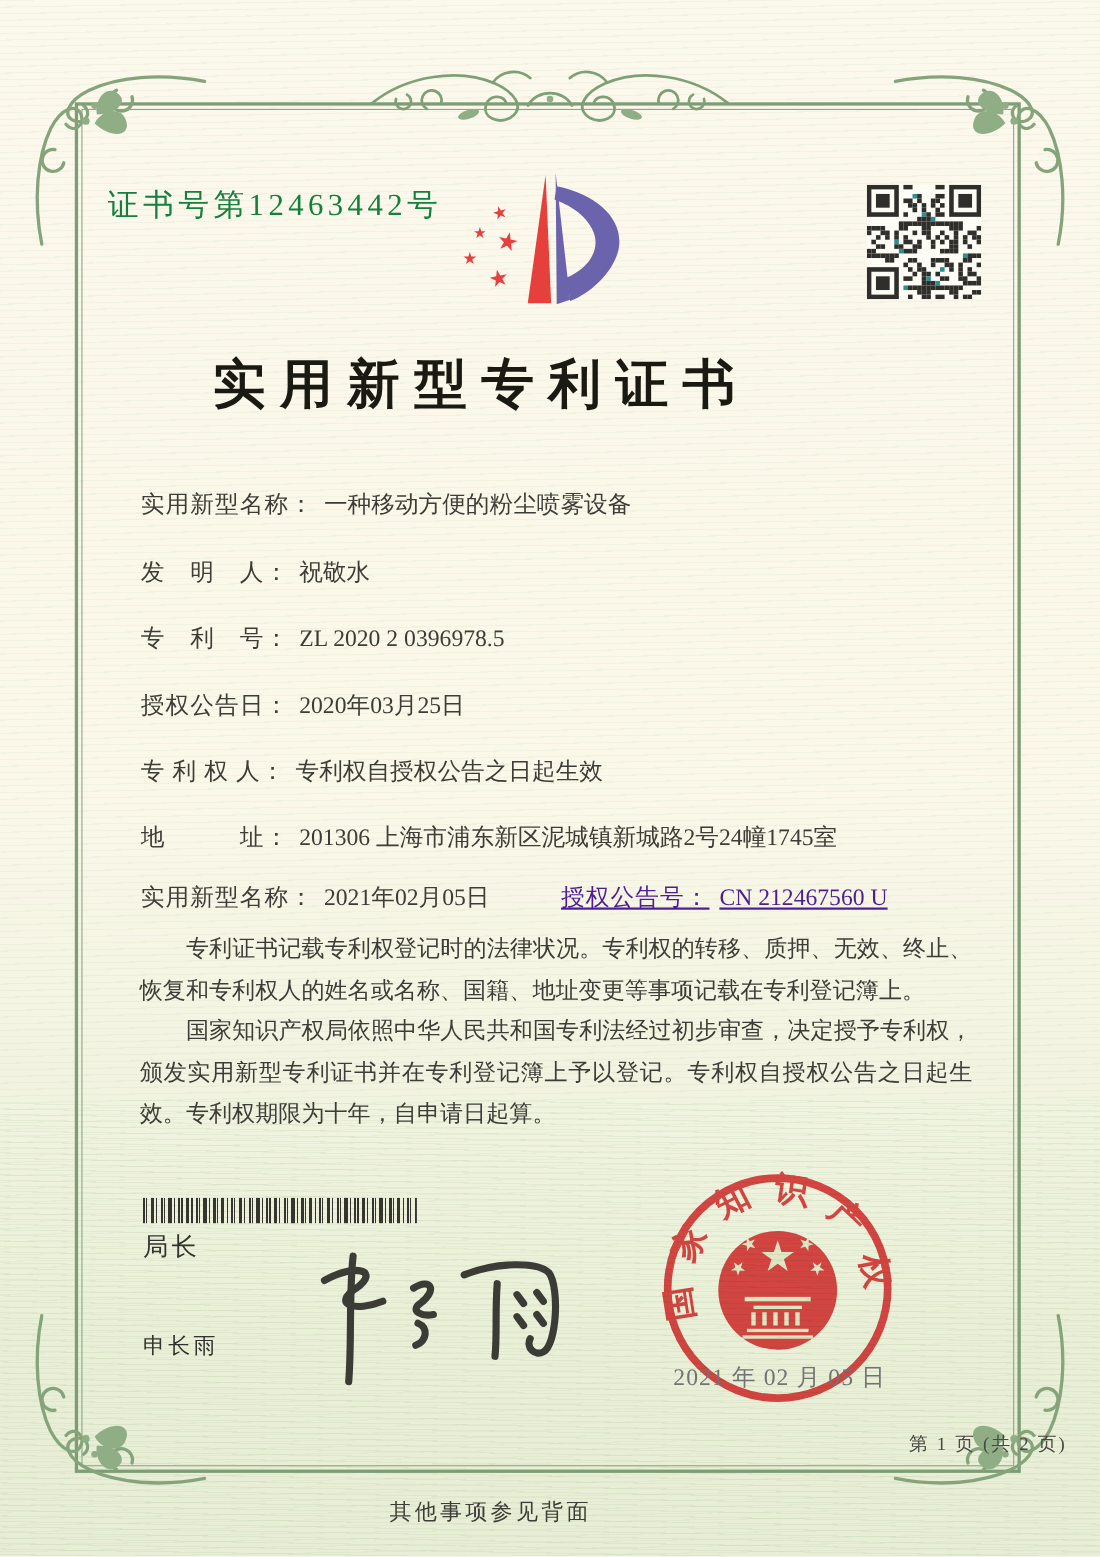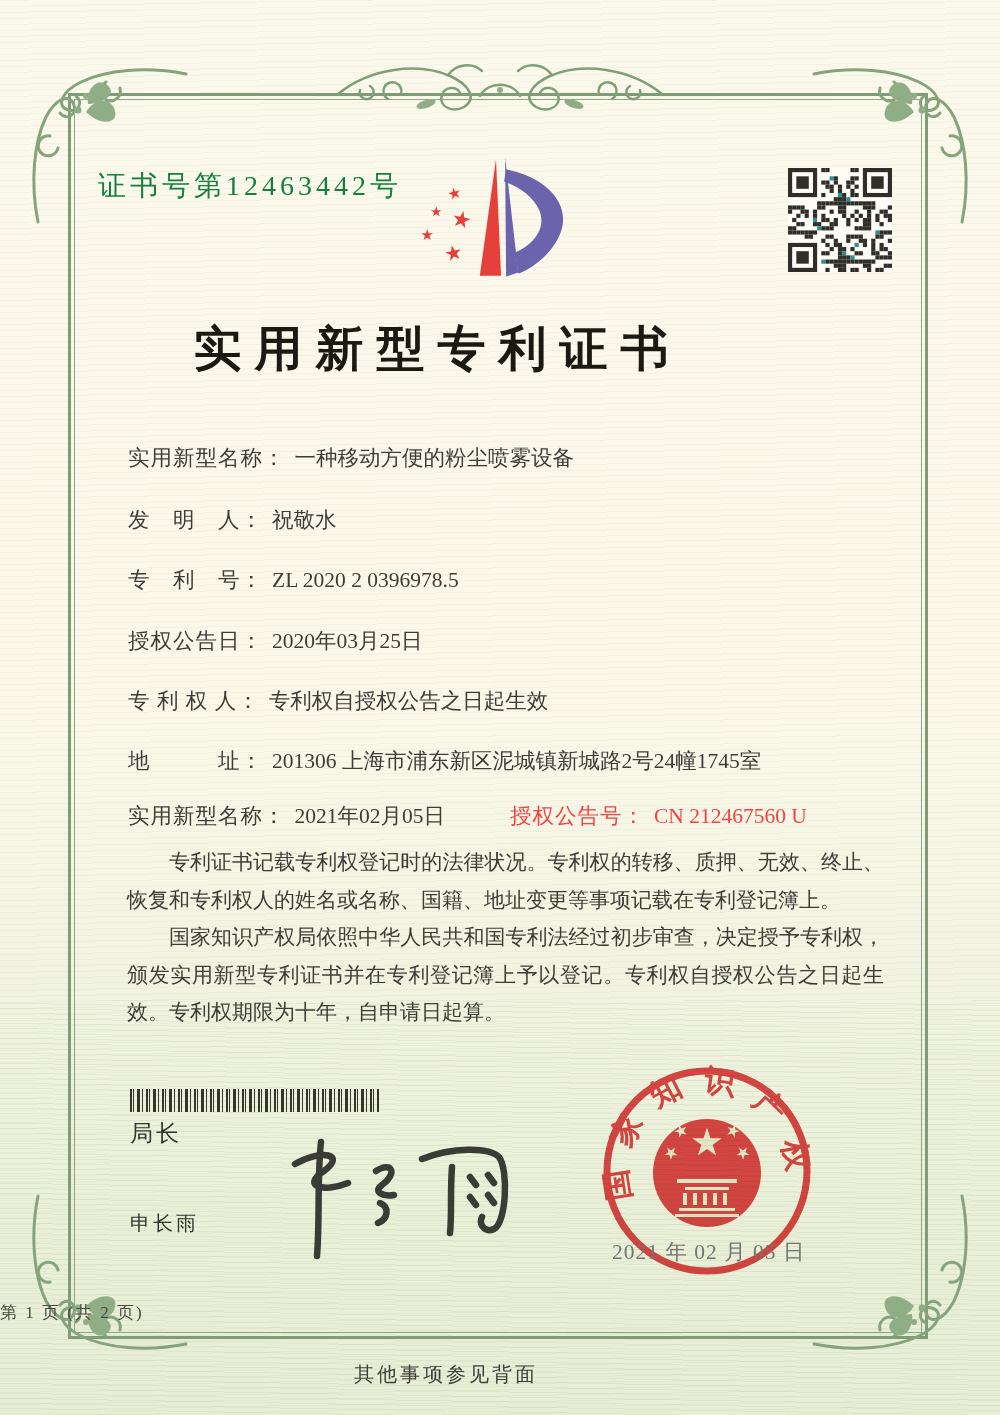--- a/index.html
+++ b/index.html
@@ -14,33 +14,33 @@
     background:repeating-linear-gradient(181deg,rgba(130,165,115,0.10) 0 1px,transparent 1px 5px);}
   .frame{position:absolute;left:68px;top:93px;width:854px;height:1240px;border:3px solid #7e9d77;}
   .frame::after{content:"";position:absolute;inset:3px;border:1px solid #8aa883;}
   .cert-no{position:absolute;left:98px;top:167px;font-size:28px;letter-spacing:4px;color:#15803d;}
   .logo{position:absolute;left:416px;top:153px;width:162px;height:142px;}
   .qr{position:absolute;left:788px;top:168px;width:104px;height:104px;}
   .title{position:absolute;left:0;width:862px;top:317px;text-align:center;
     font-size:48px;font-weight:bold;letter-spacing:13px;text-indent:13px;color:#1a1912;}
   .field{position:absolute;left:128px;font-size:21.5px;color:#3e3c37;white-space:nowrap;}
   .flabel{letter-spacing:1px;margin-right:9px;}
-  .field2{position:absolute;left:510px;font-size:21.5px;color:#ef4444;white-space:nowrap;}
+  .field2{position:absolute;left:510px;font-size:21.5px;color:#4c1d95;white-space:nowrap;text-decoration:underline;}
   .body-text{position:absolute;left:127px;top:844px;width:757px;font-size:21px;
     line-height:37.5px;color:#3e3c37;text-align:justify;}
   .body-text p{margin:0;text-indent:2em;}
   .barcode{position:absolute;left:130px;top:1089px;width:249px;height:23px;
     background:repeating-linear-gradient(90deg,#35342f 0 2px,transparent 2px 3px,#35342f 3px 4px,
       transparent 4px 7px,#35342f 7px 10px,transparent 10px 12px,#35342f 12px 13px,transparent 13px 16px);}
   .signer-role{position:absolute;left:130px;top:1118px;font-size:23px;color:#33322e;letter-spacing:3px;}
   .signer-name{position:absolute;left:130px;top:1210px;font-size:20px;color:#33322e;letter-spacing:3px;}
   .signature{position:absolute;left:283px;top:1136px;width:245px;height:125px;}
   .seal{position:absolute;left:597px;top:1061px;width:220px;height:220px;opacity:0.93;mix-blend-mode:multiply;}
   .seal-date{position:absolute;left:612px;top:1237px;font-size:21.5px;color:#737373;letter-spacing:1px;}
-  .page-info{position:absolute;left:0;width:930px;top:1301px;text-align:left;font-size:17px;color:#4a4843;letter-spacing:2px;}
+  .page-info{position:absolute;left:0;width:930px;top:1301px;text-align:right;font-size:17px;color:#4a4843;letter-spacing:2px;padding-left:40px;}
   .back-note{position:absolute;left:0;width:892px;top:1361px;text-align:center;font-size:20px;color:#3e3c37;letter-spacing:3px;}
   .orn{position:absolute;pointer-events:none;}
   .orn-tl{left:26px;top:62px;transform:scaleY(-1);}
   .orn-tr{left:804px;top:62px;transform:scale(-1,-1);}
   .orn-bl{left:26px;top:1186px;}
   .orn-br{left:804px;top:1186px;transform:scaleX(-1);}
   .orn-top{left:330px;top:52px;}
 </style>
 </head>
 <body>

